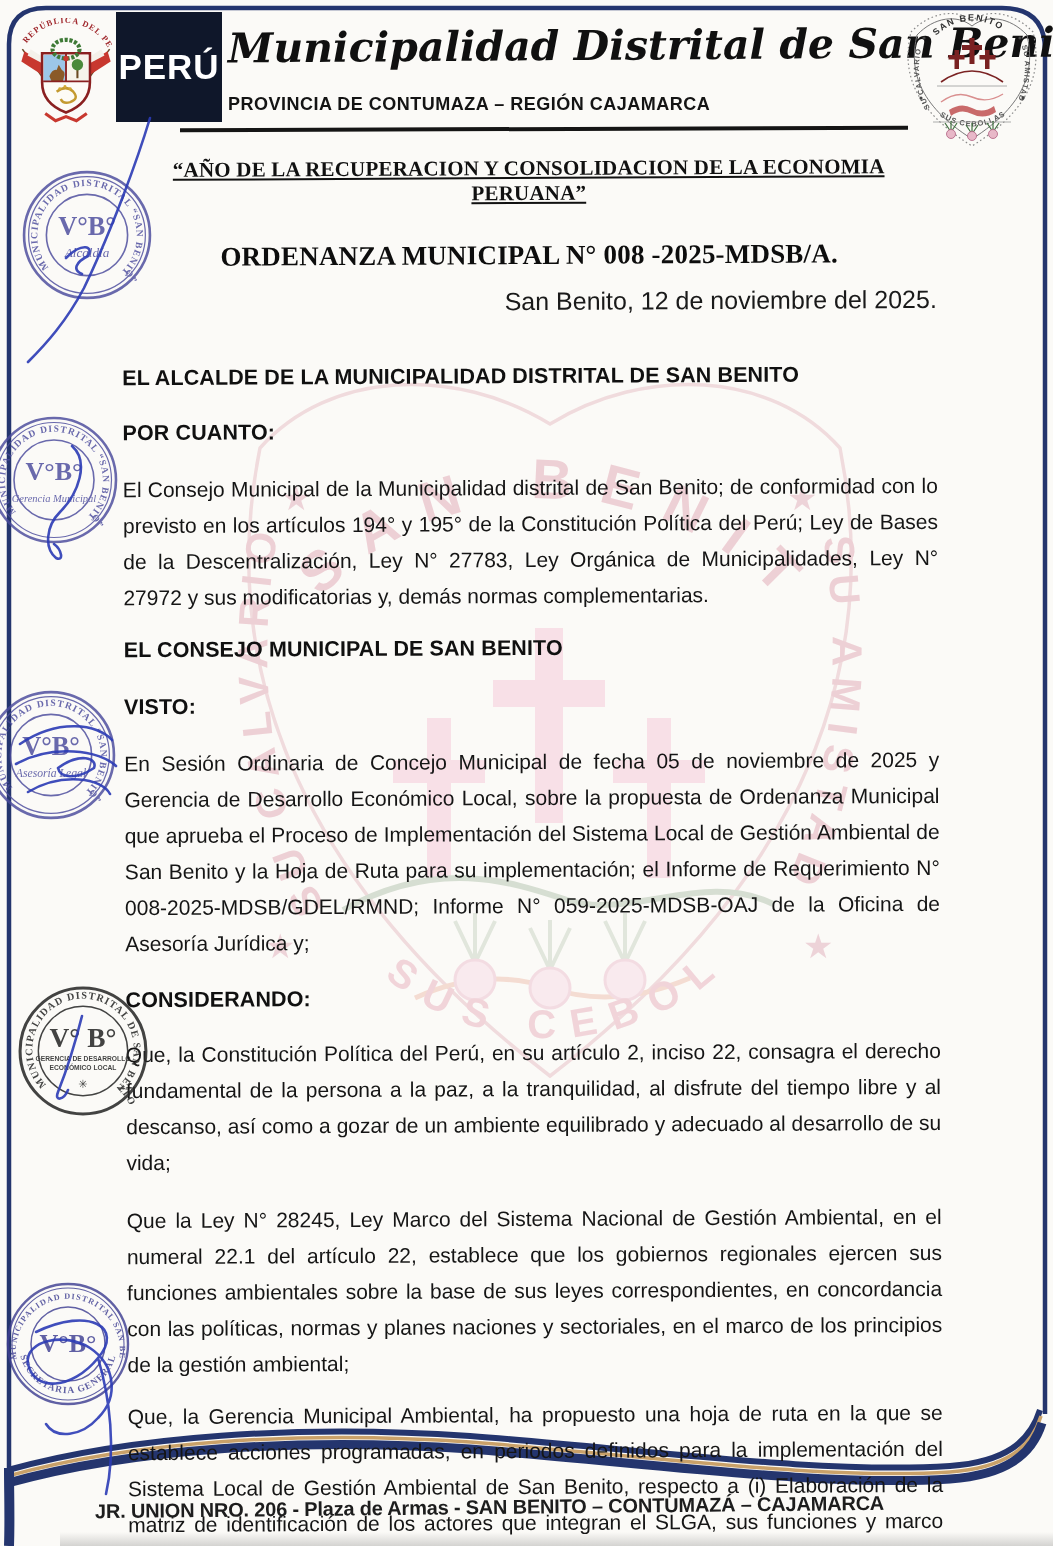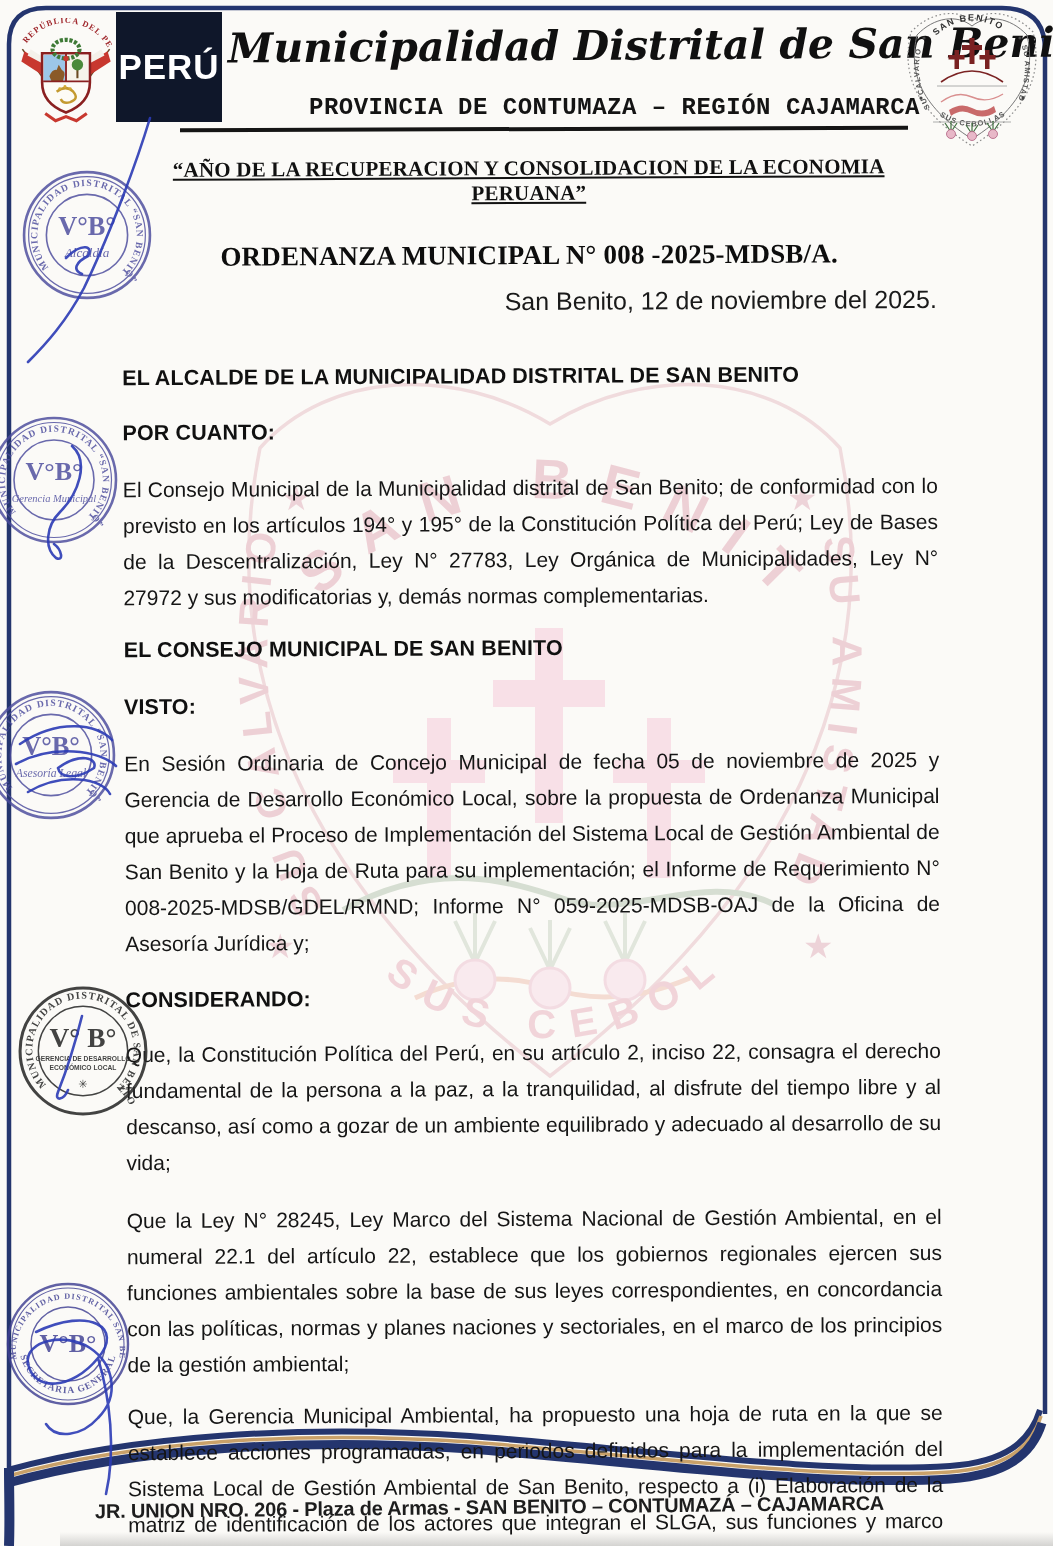--- a/index.html
+++ b/index.html
@@ -10,22 +10,22 @@
   .frame-svg{position:absolute;left:0;top:0;z-index:0;}
 
   
   .coat-arms{position:absolute;left:14px;top:18px;z-index:2;}
   .peru-box{position:absolute;left:116px;top:12px;width:106px;height:110px;background:#0f172a;
             display:flex;align-items:center;justify-content:center;z-index:2;}
   .peru-box span{color:#fff;font-size:35px;font-weight:bold;letter-spacing:1px;font-family:"Liberation Sans",sans-serif;}
   .header-title{position:absolute;left:228px;top:22px;width:692px;text-align:center;z-index:2;
                 font-family:"DejaVu Serif",serif;font-style:italic;font-weight:bold;font-size:41px;
                 color:#101010;white-space:nowrap;transform:rotate(-0.4deg);}
-  .header-subtitle{position:absolute;left:228px;top:94px;width:692px;text-align:right;z-index:2;
-                font-family:Liberation Mono, monospace;font-weight:bold;font-size:24px;color:#141414;letter-spacing:.5px;}
+  .header-subtitle{position:absolute;left:228px;top:94px;width:692px;text-align:left;z-index:2;
+                font-family:Liberation Sans, sans-serif;font-weight:bold;font-size:18px;color:#141414;letter-spacing:.5px;}
   .header-rule{position:absolute;left:180px;top:127px;width:728px;height:4px;background:#151515;z-index:2;transform:rotate(-0.2deg);}
   .muni-seal{position:absolute;right:10px;top:2px;z-index:2;}
 
   
   .watermark{position:absolute;left:185px;top:298px;z-index:1;opacity:.55;}
 
   
   .doc{position:absolute;left:125px;top:156px;width:815px;z-index:3;color:#161616;transform:rotate(-0.3deg);}
   .doc .slogan{text-align:center;font-family:"Liberation Serif",serif;font-weight:bold;font-size:21px;
                text-decoration:underline;letter-spacing:.2px;color:#111;}

